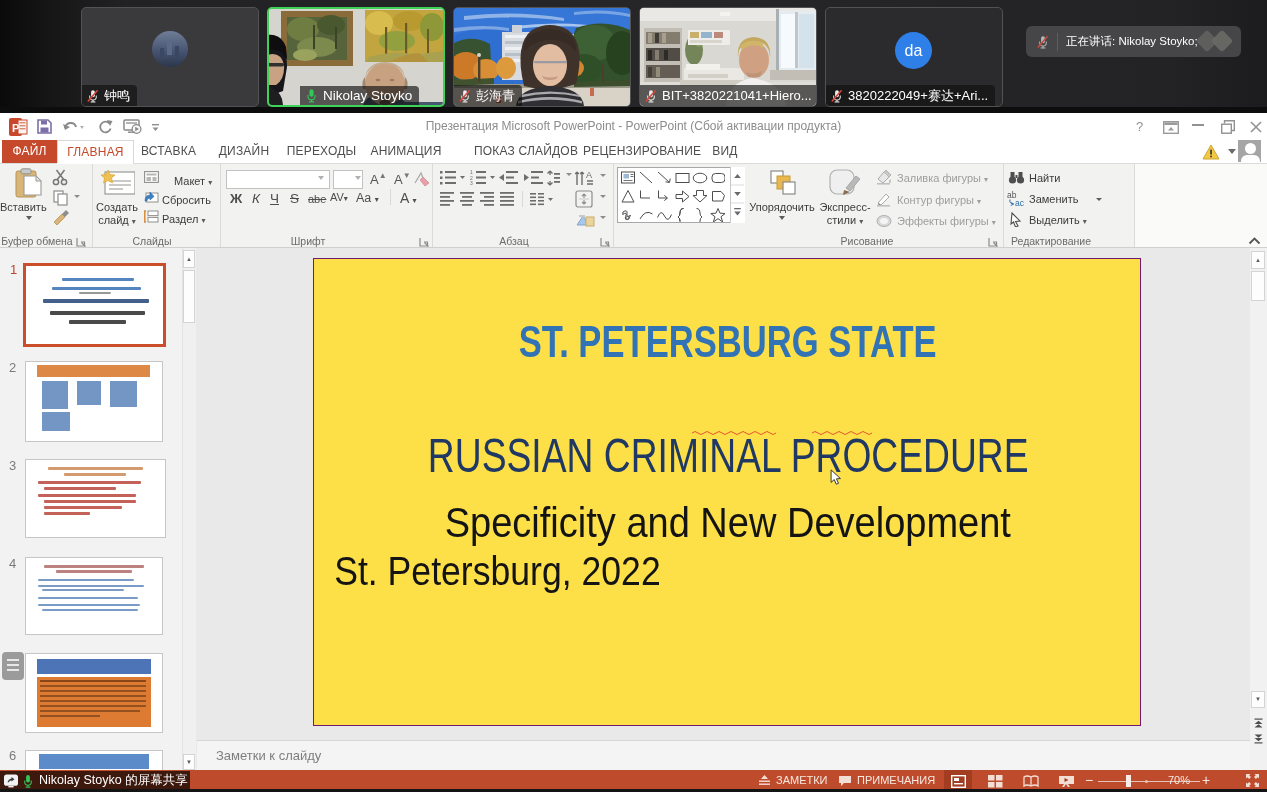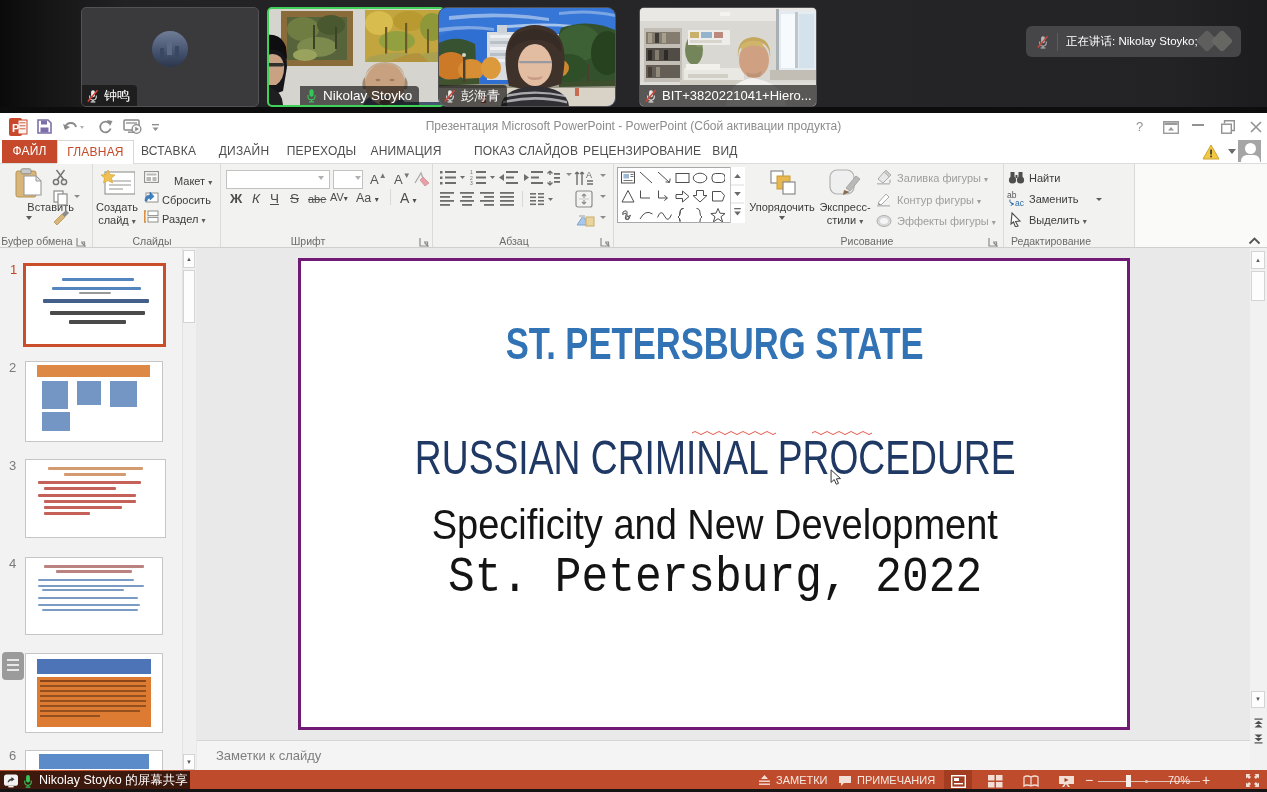--- a/index.html
+++ b/index.html
@@ -109,21 +109,21 @@
       <div class="nametag" style="bottom:0;height:19px;font-size:13.5px;margin-left:31px;"><svg width="15" height="15" viewBox="0 0 14 14">
             <g fill="#35c759">
               <rect x="5.1" y="1.2" width="3.8" height="7" rx="1.9"></rect>
               <path d="M3.2 6.6v1.2a3.8 3.8 0 0 0 7.6 0V6.6h-1v1.2a2.8 2.8 0 0 1-5.6 0V6.6z"></path>
               <rect x="6.4" y="11" width="1.2" height="1.6"></rect>
               <rect x="4.6" y="12.4" width="4.8" height="1.1"></rect>
             </g>
           </svg>Nikolay Stoyko</div>
     </div>
 
-    <div class="tile" style="left:438px;border-radius:9px;">
+    <div class="tile" style="left:453px;">
       <svg width="176" height="98" viewBox="0 0 176 98" style="position:absolute;left:0;top:0;">
         <rect width="176" height="98" fill="#2f6fd2"></rect>
         <path d="M0 0 L176 0 L176 30 Q120 45 60 25 Q25 15 0 28 Z" fill="#3576d6"></path>
         <path d="M10 8 Q60 2 110 10 L110 13 Q60 6 10 12 Z" fill="#b8cff0" opacity=".7"></path>
         <path d="M60 18 Q110 12 160 20 L160 22 Q110 15 60 21 Z" fill="#d8e5f6" opacity=".7"></path>
         <path d="M0 20 Q30 16 55 20 L55 23 Q30 19 0 24 Z" fill="#9dbbe8" opacity=".7"></path>
         <path d="M90 28 Q130 24 170 30 L170 32 Q130 27 90 31 Z" fill="#c3d6f1" opacity=".6"></path>
         <path d="M120 4 Q150 0 176 6 L176 9 Q150 3 120 7 Z" fill="#a9c4ec" opacity=".6"></path>
 
         <rect x="48" y="24" width="30" height="48" fill="#d8dce0"></rect>
@@ -222,20 +222,32 @@
             <g fill="#ececec">
               <rect x="5.1" y="1.2" width="3.8" height="7" rx="1.9"></rect>
               <path d="M3.2 6.6v1.2a3.8 3.8 0 0 0 7.6 0V6.6h-1v1.2a2.8 2.8 0 0 1-5.6 0V6.6z"></path>
               <rect x="6.4" y="11" width="1.2" height="1.6"></rect>
               <rect x="4.6" y="12.4" width="4.8" height="1.1"></rect>
             </g>
             <line x1="1.8" y1="12.6" x2="11.6" y2="1.2" stroke="#d9453a" stroke-width="1.5"></line>
           </svg>BIT+3820221041+Hiero...</div>
     </div>
 
+    <div class="tile" style="left:825px;background:#2b2b2e;">
+      <div style="position:absolute;left:69px;top:24px;width:37px;height:37px;border-radius:50%;background:#2f7fe8;color:#fff;font-size:16px;display:flex;align-items:center;justify-content:center;">da</div>
+      <div class="nametag"><svg width="14" height="14" viewBox="0 0 14 14">
+            <g fill="#ececec">
+              <rect x="5.1" y="1.2" width="3.8" height="7" rx="1.9"></rect>
+              <path d="M3.2 6.6v1.2a3.8 3.8 0 0 0 7.6 0V6.6h-1v1.2a2.8 2.8 0 0 1-5.6 0V6.6z"></path>
+              <rect x="6.4" y="11" width="1.2" height="1.6"></rect>
+              <rect x="4.6" y="12.4" width="4.8" height="1.1"></rect>
+            </g>
+            <line x1="1.8" y1="12.6" x2="11.6" y2="1.2" stroke="#d9453a" stroke-width="1.5"></line>
+          </svg>3820222049+赛达+Ari...</div>
+    </div>
 
 
     <div style="position:absolute;left:1026px;top:26px;width:215px;height:31px;background:rgba(72,72,74,.96);border-radius:6px;display:flex;align-items:center;">
       <svg width="14" height="14" viewBox="0 0 14 14" style="margin-left:10px;">
           <g fill="#b6b6b6">
             <rect x="5.1" y="1.2" width="3.8" height="7" rx="1.9"></rect>
             <path d="M3.2 6.6v1.2a3.8 3.8 0 0 0 7.6 0V6.6h-1v1.2a2.8 2.8 0 0 1-5.6 0V6.6z"></path>
             <rect x="6.4" y="11" width="1.2" height="1.6"></rect>
             <rect x="4.6" y="12.4" width="4.8" height="1.1"></rect>
           </g>
@@ -328,21 +340,21 @@
   </div>
   <div id="ribbon" class="abs">
     <div style="position:absolute;left:57px;top:-1px;width:76px;height:1px;background:#fff;"></div>
 
     <svg width="30" height="32" style="position:absolute;left:14px;top:4px;" viewBox="0 0 30 32">
       <rect x="2" y="3" width="20" height="26" rx="2" fill="#d8b578" stroke="#b79455" stroke-width="1"></rect>
       <rect x="7" y="0.8" width="10" height="5" rx="1.5" fill="#c8c8c6" stroke="#8f8f8d" stroke-width="1"></rect>
       <path d="M10 8 h12 l5 5 v14 h-17 z" fill="#fff" stroke="#9a9a98" stroke-width="1.1"></path>
       <path d="M22 8 l5 5 h-5 z" fill="#e4e4e2" stroke="#9a9a98" stroke-width="1"></path>
     </svg>
-    <div class="btnlabel" style="position:absolute;left:16px;top:37px;width:58px;text-align:right;">Вставить</div>
+    <div class="btnlabel" style="position:absolute;left:0;top:37px;width:58px;text-align:left;">Вставить</div>
     <div style="position:absolute;left:26px;top:52px;width:0;height:0;border-left:3.5px solid transparent;border-right:3.5px solid transparent;border-top:4px solid #5c5c5c;"></div>
     <svg width="17" height="17" style="position:absolute;left:52px;top:5px;" viewBox="0 0 17 17">
       <path d="M4.5 1 L12 11 M12.5 1 L5 11" stroke="#777" stroke-width="1.5"></path>
       <circle cx="4" cy="13" r="2.6" fill="none" stroke="#777" stroke-width="1.5"></circle>
       <circle cx="12" cy="13" r="2.6" fill="none" stroke="#777" stroke-width="1.5"></circle>
     </svg>
     <svg width="17" height="16" style="position:absolute;left:53px;top:26px;" viewBox="0 0 17 16">
       <rect x="1" y="1" width="9" height="11" fill="#fff" stroke="#8c8c8c" stroke-width="1.2"></rect>
       <rect x="5" y="4" width="9" height="11" fill="#fff" stroke="#8c8c8c" stroke-width="1.2"></rect>
     </svg>
@@ -686,25 +698,25 @@
         <div style="position:absolute;left:13px;top:3px;width:110px;height:15px;background:#5b8bc9;"></div>
       </div>
 
       <div style="position:absolute;left:182px;top:0;width:13px;height:522px;background:#f0f0f0;border-left:1px solid #e2e2e2;">
         <div style="position:absolute;left:0;top:2px;width:12px;height:18px;background:#fdfdfd;border:1px solid #d4d4d4;box-sizing:border-box;text-align:center;font-size:6px;color:#5a5a5a;line-height:16px;">▲</div>
         <div style="position:absolute;left:0;top:22px;width:12px;height:53px;background:#fdfdfd;border:1px solid #d4d4d4;box-sizing:border-box;"></div>
         <div style="position:absolute;left:0;top:506px;width:12px;height:16px;background:#fdfdfd;border:1px solid #d4d4d4;box-sizing:border-box;text-align:center;font-size:6px;color:#5a5a5a;line-height:14px;">▼</div>
       </div>
     </div>
 
-    <div style="position:absolute;left:298px;top:10px;width:826px;height:466px;background:#ffffff;border:3px solid #701a75;box-sizing:content-box;">
+    <div style="position:absolute;left:313px;top:10px;width:826px;height:466px;background:#fde047;border:1px solid #701a75;box-sizing:content-box;">
       <div id="sl1" style="position:absolute;left:0;top:60px;width:828px;text-align:center;font-size:45px;line-height:1;font-weight:600;color:#3173b4;"><span style="display:inline-block;transform:scaleX(.769);">ST. PETERSBURG STATE</span></div>
       <div id="sl4" style="position:absolute;left:0;top:172px;width:828px;text-align:center;font-size:49px;line-height:1;color:#1f3864;"><span style="display:inline-block;transform:scaleX(.76);">RUSSIAN CRIMINAL PROCEDURE</span></div>
       <div id="sl5" style="position:absolute;left:0;top:243px;width:828px;text-align:center;font-size:42px;line-height:1;color:#141414;"><span style="display:inline-block;transform:scaleX(.905);">Specificity and New Development</span></div>
-      <div id="sl6" style="position:absolute;left:0;top:292px;width:828px;text-align:center;font-size:50px;line-height:1;color:#141414;font-family:Liberation Mono, monospace;"><span style="display:inline-block;transform:scaleX(.89);">St. Petersburg, 2022</span></div>
+      <div id="sl6" style="position:absolute;left:0;top:292px;width:828px;text-align:left;font-size:40px;line-height:1;color:#141414;"><span style="display:inline-block;transform:scaleX(.89);">St. Petersburg, 2022</span></div>
     </div>
 
     <div style="position:absolute;left:1250px;top:0;width:17px;height:522px;background:#f1f1f1;">
       <div style="position:absolute;left:1px;top:3px;width:14px;height:18px;background:#fdfdfd;border:1px solid #d4d4d4;box-sizing:border-box;text-align:center;font-size:6px;color:#5a5a5a;line-height:16px;">▲</div>
       <div style="position:absolute;left:1px;top:23px;width:14px;height:30px;background:#fdfdfd;border:1px solid #d4d4d4;box-sizing:border-box;"></div>
       <div style="position:absolute;left:1px;top:443px;width:14px;height:17px;background:#fdfdfd;border:1px solid #d4d4d4;box-sizing:border-box;text-align:center;font-size:6px;color:#5a5a5a;line-height:15px;">▼</div>
       <svg width="9" height="10" style="position:absolute;left:4px;top:470px;" viewBox="0 0 9 10">
           <rect x="0.5" y="0.5" width="8" height="1.2" fill="#4e4e4e"></rect>
           <path d="M4.5 2.8 L8.5 6 L0.5 6 Z" fill="#4e4e4e"></path>
           <path d="M4.5 6.2 L8.5 9.4 L0.5 9.4 Z" fill="#4e4e4e"></path>

